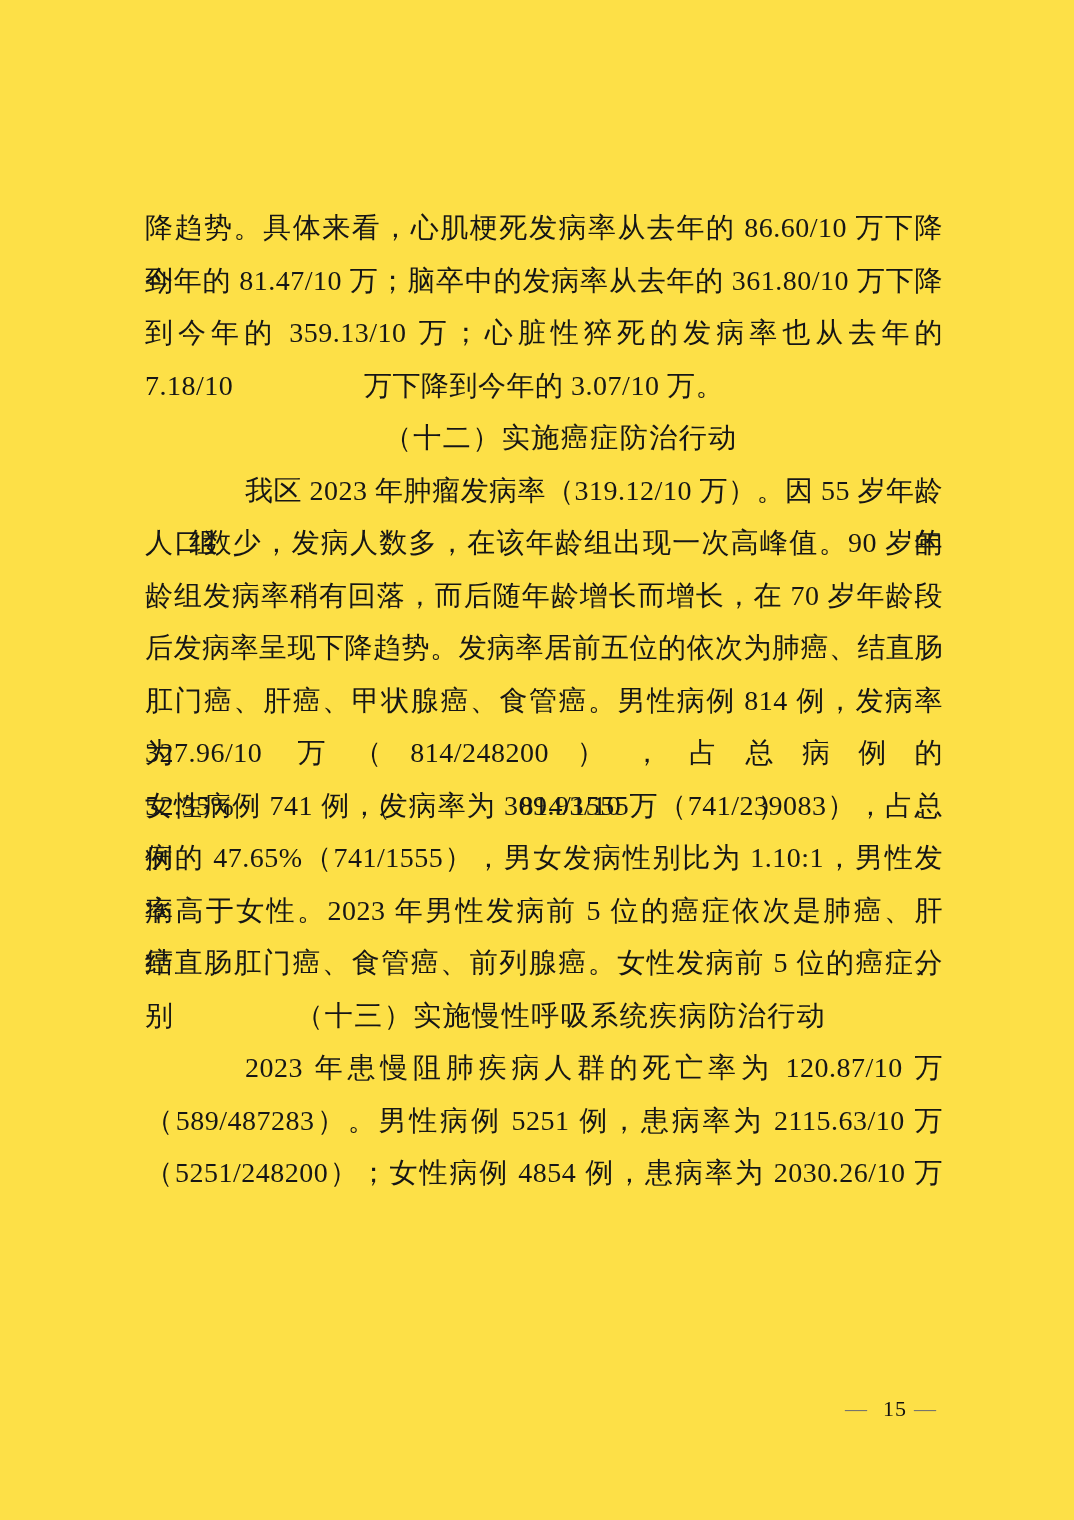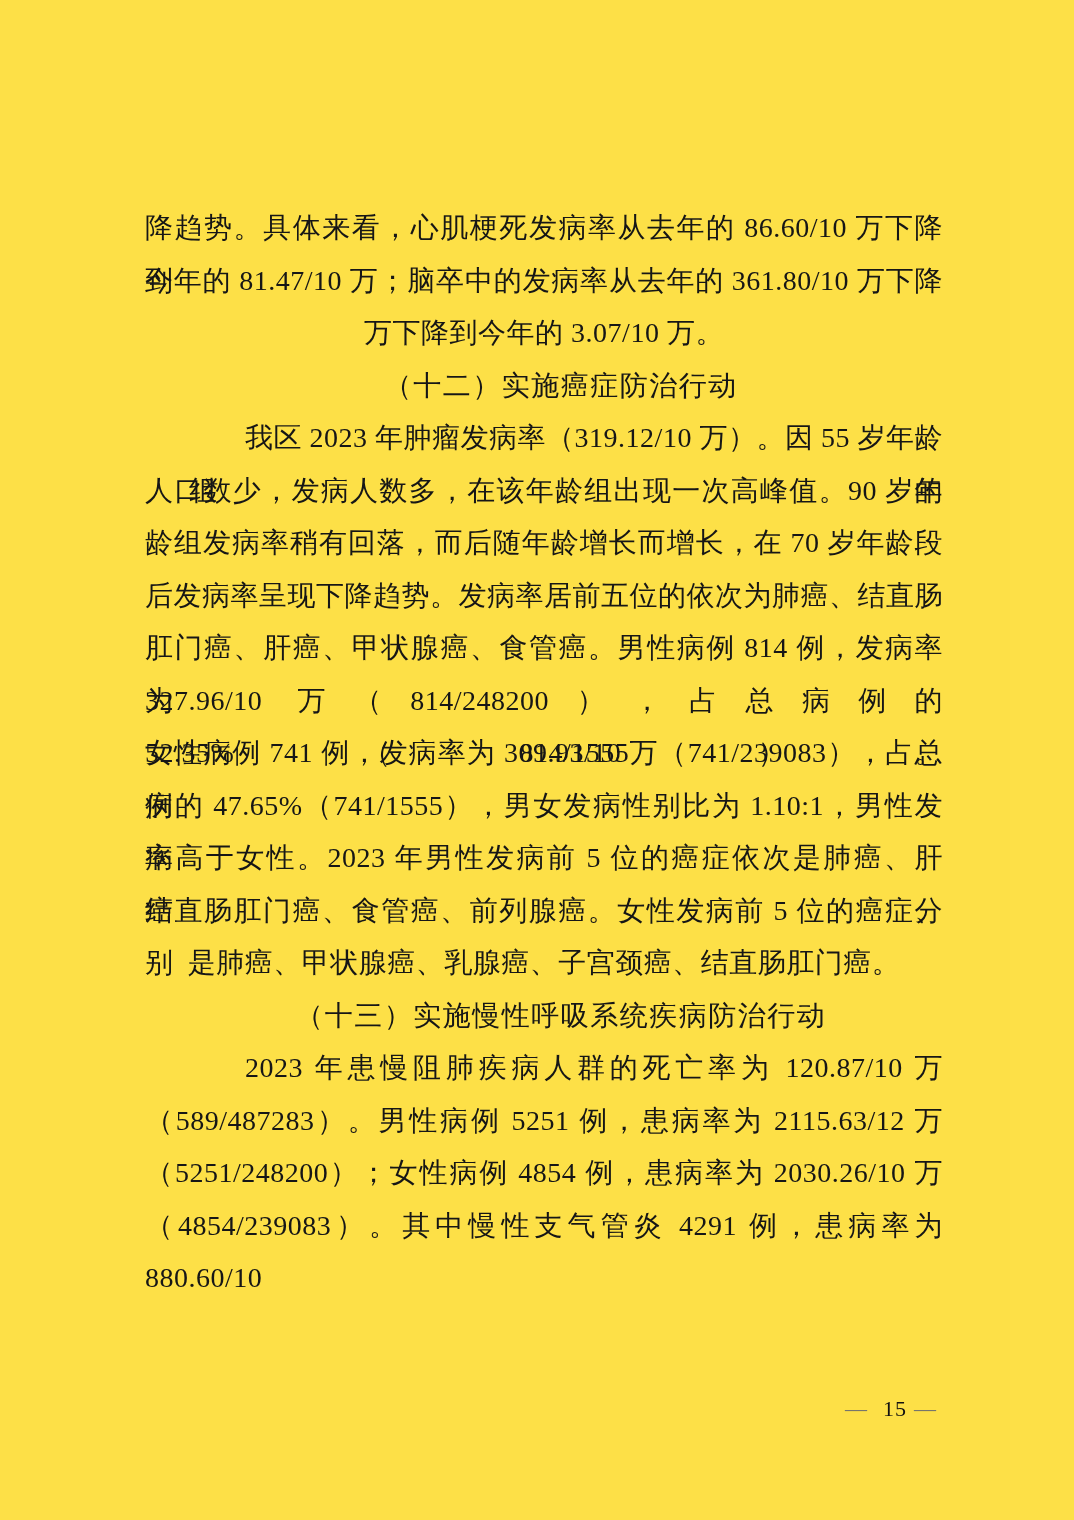--- a/index.html
+++ b/index.html
@@ -64,37 +64,36 @@
   }
 </style>
 </head>
 <body>
 
 <div class="page">
 
   <div class="text-block" id="text-block">
       <div class="line justify">降趋势。具体来看，心肌梗死发病率从去年的 86.60/10 万下降到</div>
       <div class="line justify">今年的 81.47/10 万；脑卒中的发病率从去年的 361.80/10 万下降</div>
+      <div class="line justify">到今年的 359.13/10 万；心脏性猝死的发病率也从去年的 7.18/10</div>
       <div class="line">万下降到今年的 3.07/10 万。</div>
       <div class="line heading">（十二）实施癌症防治行动</div>
       <div class="line indent justify">我区 2023 年肿瘤发病率（319.12/10 万）。因 55 岁年龄组的</div>
       <div class="line justify">人口数少，发病人数多，在该年龄组出现一次高峰值。90 岁年</div>
       <div class="line justify">龄组发病率稍有回落，而后随年龄增长而增长，在 70 岁年龄段</div>
       <div class="line justify">后发病率呈现下降趋势。发病率居前五位的依次为肺癌、结直肠</div>
       <div class="line justify">肛门癌、肝癌、甲状腺癌、食管癌。男性病例 814 例，发病率为</div>
       <div class="line justify">327.96/10 万（814/248200），占总病例的 52.35%（814/1555）。</div>
       <div class="line justify">女性病例 741 例，发病率为 309.93/10 万（741/239083），占总病</div>
       <div class="line justify">例的 47.65%（741/1555），男女发病性别比为 1.10:1，男性发病</div>
       <div class="line justify">率高于女性。2023 年男性发病前 5 位的癌症依次是肺癌、肝癌、</div>
       <div class="line justify">结直肠肛门癌、食管癌、前列腺癌。女性发病前 5 位的癌症分别</div>
-      <div class="line">是肺癌、甲状腺癌、乳腺癌、子宫颈癌、结直肠肛门癌。</div>
       <div class="line heading">（十三）实施慢性呼吸系统疾病防治行动</div>
       <div class="line indent justify">2023 年患慢阻肺疾病人群的死亡率为 120.87/10 万</div>
-      <div class="line justify">（589/487283）。男性病例 5251 例，患病率为 2115.63/12 万</div>
+      <div class="line justify">（589/487283）。男性病例 5251 例，患病率为 2115.63/10 万</div>
       <div class="line justify">（5251/248200）；女性病例 4854 例，患病率为 2030.26/10 万</div>
-      <div class="line justify">（4854/239083）。其中慢性支气管炎 4291 例，患病率为 880.60/10</div>
     </div>
 
   <div class="footer">
     <span class="dash">—</span><span class="pn">15</span><span class="dash">—</span>
   </div>
 
 </div>
 
 </body></html>

